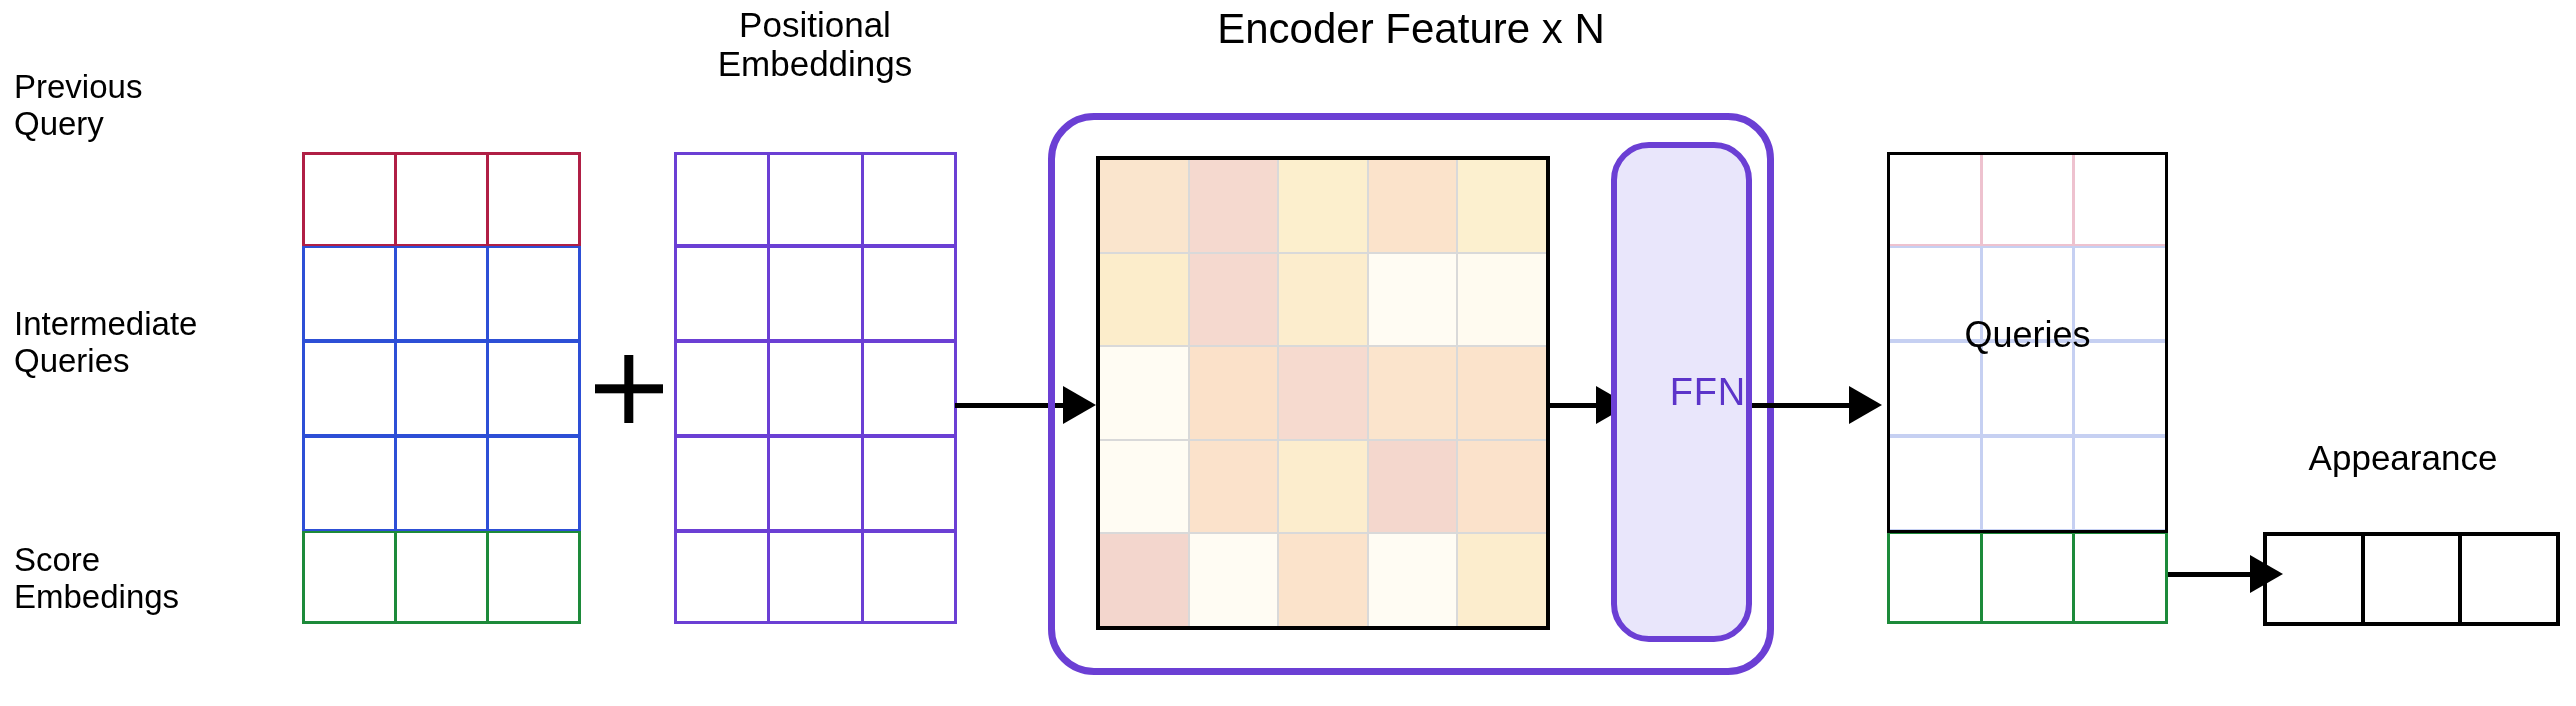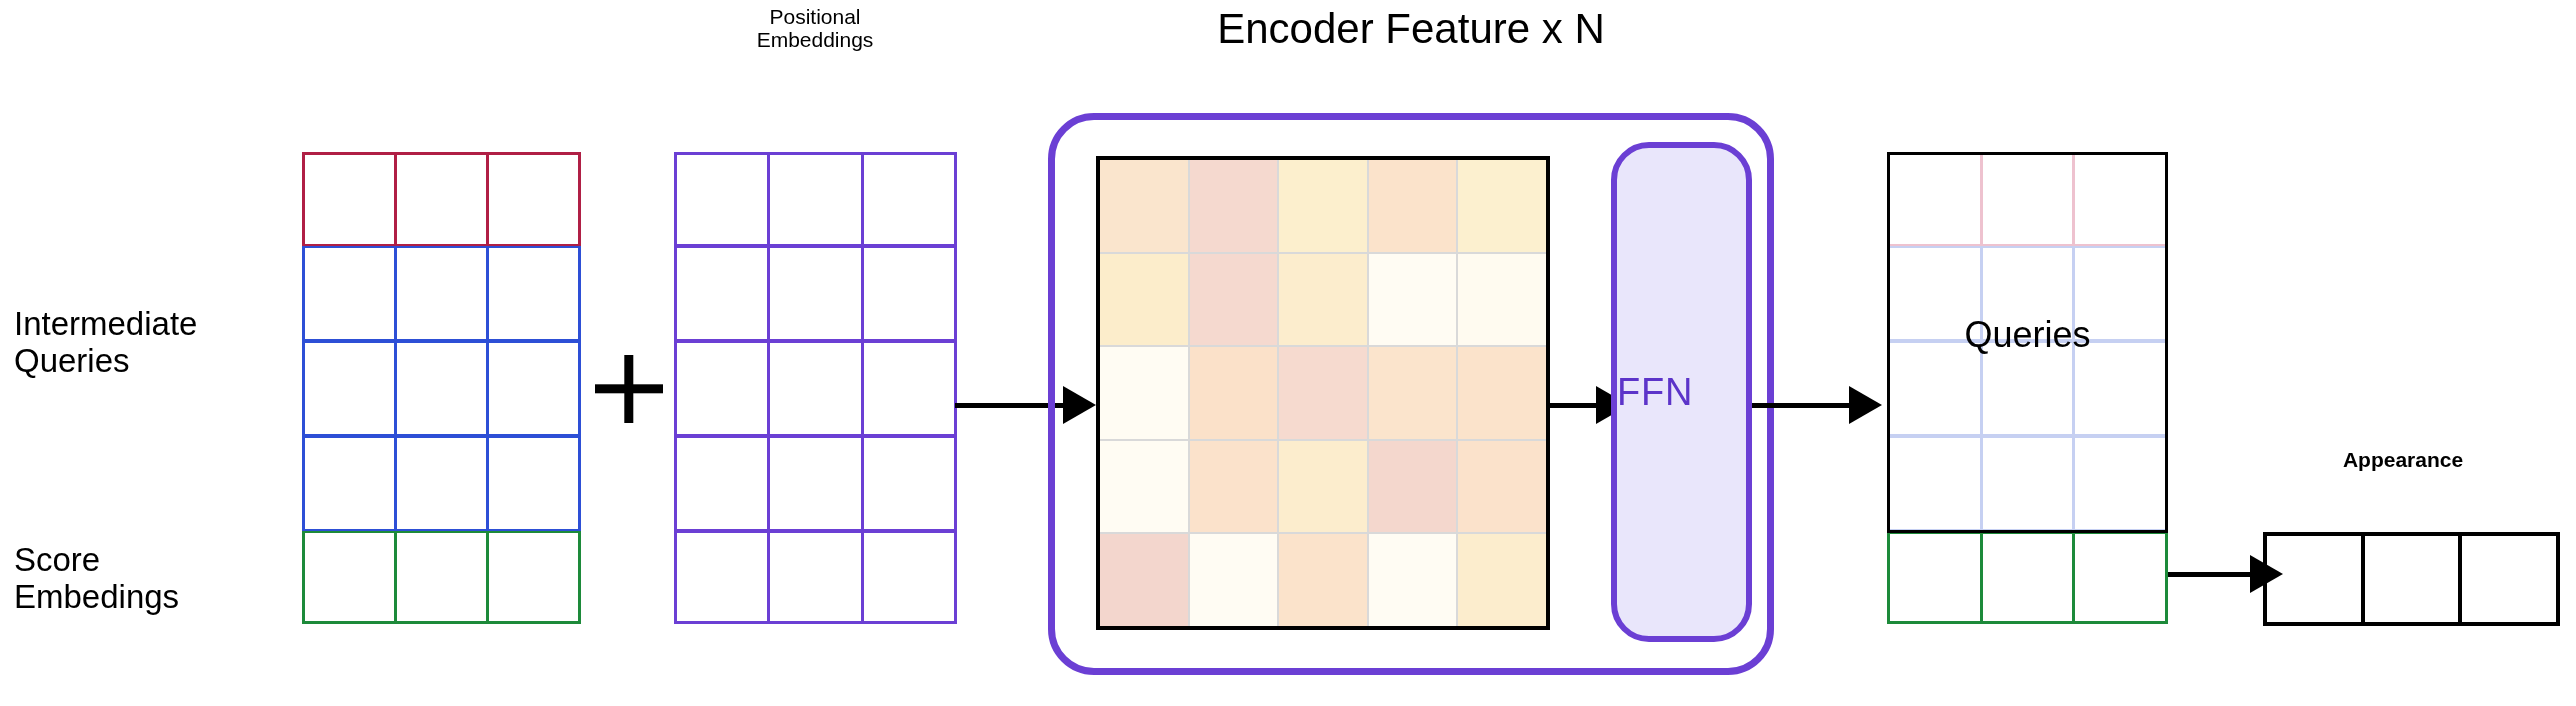--- a/index.html
+++ b/index.html
@@ -21,21 +21,21 @@
   .label {
     color: #000000;
     font-size: 33px;
     line-height: 1.12;
     white-space: pre-line;
     font-family: "Liberation Sans", sans-serif;
   }
   .caption-center {
     text-align: center;
     color: #000;
-    font-size: 21px;
+    font-size: 35px;
     line-height: 1.12;
     white-space: pre-line;
   }
   .title-big {
     text-align: center;
     color: #000;
     font-size: 42px;
     line-height: 1.1;
     white-space: nowrap;
   }
@@ -98,21 +98,21 @@
   }
 
   
   .ffn-box {
     border: 6.3px solid #6b3fd4;
     border-radius: 38px;
     background: #e9e6fb;
     box-sizing: border-box;
     display: flex;
     align-items: center;
-    justify-content: flex-start;
+    justify-content: flex-end;
   }
   .ffn-text {
     color: #5c34c9;
     font-size: 38px;
     letter-spacing: 0.8px;
   }
 
   
   .discard-text {
     position: absolute;
@@ -121,20 +121,22 @@
     color: #000;
     font-size: 36px;
     pointer-events: none;
   }
 </style>
 </head>
 <body>
 
 <div id="stage">
 
+  <div class="abs label" style="left:14px; top:69px;">Previous
+Query</div>
 
   <div class="abs label" style="left:14px; top:542px;">Score
 Embedings</div>
 
   <div class="abs label" style="left:14px; top:306px;">Intermediate
 Queries</div>
 
   <div class="abs gridbox" style="left:302px; top:152px; width:279px; height:473px;">
 
     <div class="band" style="height:94px; border:3.9px solid #b01f45; border-bottom-width:2.4px;">
@@ -284,21 +286,21 @@
 
   <div class="abs" style="left:1887px; top:152px; width:281px; height:381px; border:3.9px solid #000; box-sizing:border-box;"></div>
 
   <div class="discard-text" style="left:1887px; top:314px; width:281px;">Queries</div>
 
   <div class="abs" style="left:2168px; top:555px; width:119px; height:39px;">
     <div class="abs arrow-line" style="left:0; top:17.3px; width:85px;"></div>
     <div class="abs arrow-head" style="left:82px; top:0;"></div>
   </div>
 
-  <div class="abs caption-center" style="left:2246px; top:448px; width:314px;font-weight:bold;">Appearance</div>
+  <div class="abs caption-center" style="left:2246px; top:438px; width:314px;">Appearance</div>
 
   <div class="abs band" style="left:2263px; top:532px; width:297px; height:94px; border:4.7px solid #000; box-sizing:border-box;">
     <div class="cell" style="flex:1; border-right:4.7px solid #000;"></div>
     <div class="cell" style="flex:1; border-right:4.7px solid #000;"></div>
     <div class="cell" style="flex:1;"></div>
   </div>
 
 </div>
 
 

